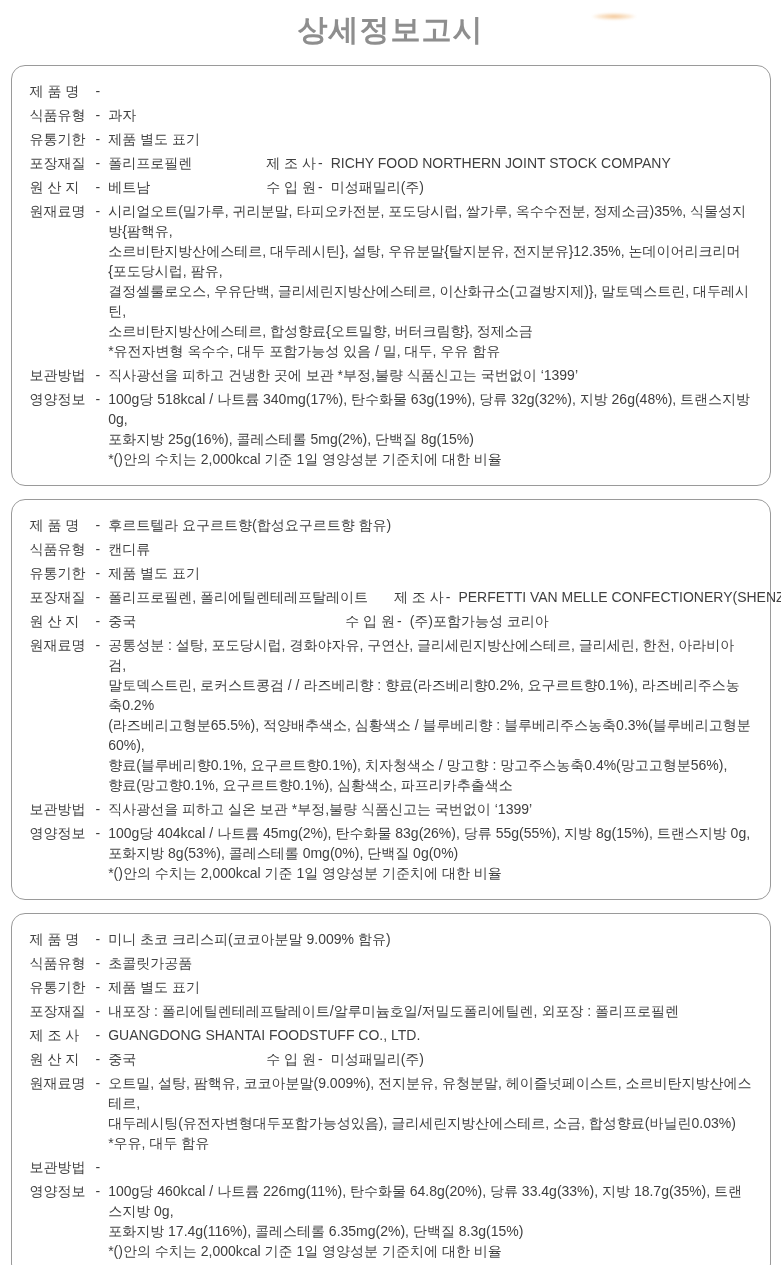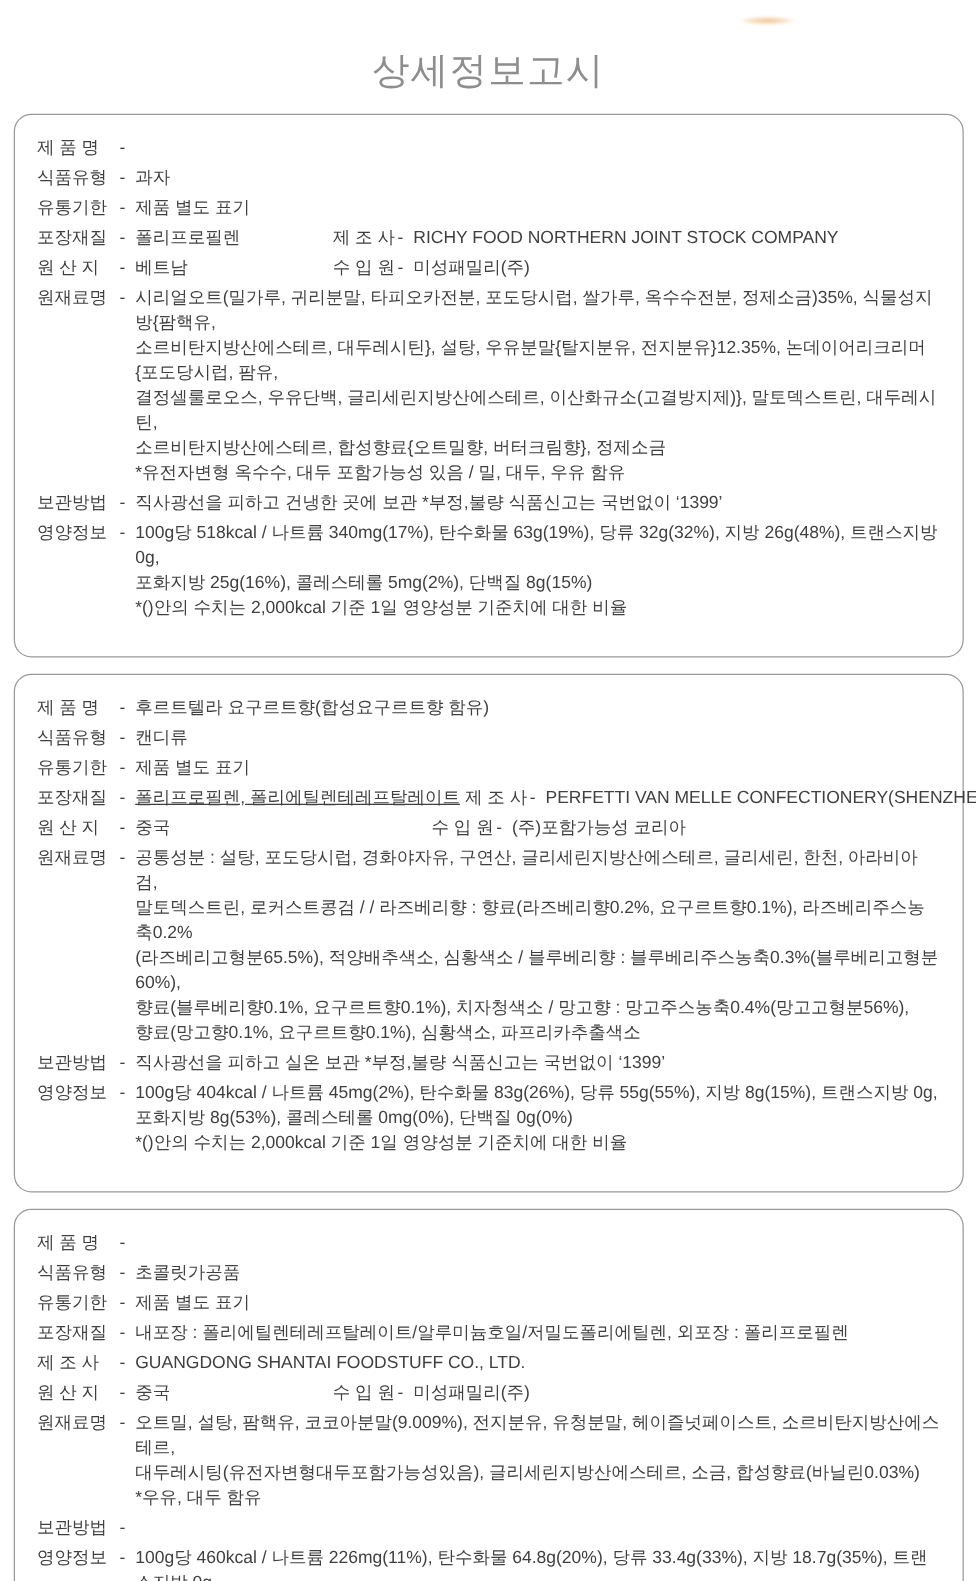--- a/index.html
+++ b/index.html
@@ -8,40 +8,40 @@
     width:781px; min-height:1265px; margin:0 auto; position:relative;
     font-family:"Liberation Sans","DejaVu Sans",sans-serif;
     color:#3f3f3f; font-size:14px;
   }
   .smudge {
     position:absolute; left:592px; top:13px; width:44px; height:7px;
     background:radial-gradient(ellipse at center, rgba(233,150,60,.55) 0%, rgba(240,180,110,.25) 55%, rgba(255,255,255,0) 75%);
     border-radius:50%; filter:blur(1px);
   }
   .page-title {
-    text-align:center; padding-top:36px; font-size:30px; font-weight:normal;
+    text-align:center; padding-top:10px; font-size:30px; font-weight:bold;
     color:#8e8e8e; letter-spacing:1px;
   }
   .box {
     width:760px; margin:13px auto 0 auto;
     border:1.5px solid #9a9a9a; border-radius:14px;
-    padding:15px 18px 26px 18px;
+    padding:15px 18px 12px 18px;
     background:#ffffff;
   }
   .box:first-of-type { margin-top:14px; }
   .row { display:flex; align-items:flex-start; line-height:20px; margin-bottom:4px; }
   .row.block { margin-top:2px; }
   .lbl { flex:0 0 64px; white-space:nowrap; }
   .dash { flex:0 0 auto; padding:0 8px 0 2px; }
   .val { flex:1 1 auto; white-space:pre-line; line-height:20px; }
   .pair { display:flex; align-items:flex-start; flex-wrap:nowrap; }
   .val-left { flex:0 0 auto; }
   .val-left.w1 { width:158px; }
   .val-left.w2 { width:237px; }
-  .val-left.auto { margin-right:4px;text-decoration:underline; }
+  .val-left.auto { margin-right:26px; }
   .lbl2 { flex:0 0 auto; white-space:nowrap; }
   .val2 { flex:1 1 auto; white-space:nowrap; }
 </style>
 </head>
 <body>
 
 <div class="smudge"></div>
 
 <h1 class="page-title">상세정보고시</h1>
 
@@ -155,20 +155,21 @@
     <div class="val">100g당 404kcal / 나트륨 45mg(2%), 탄수화물 83g(26%), 당류 55g(55%), 지방 8g(15%), 트랜스지방 0g,
 포화지방 8g(53%), 콜레스테롤 0mg(0%), 단백질 0g(0%)
 *()안의 수치는 2,000kcal 기준 1일 영양성분 기준치에 대한 비율</div>
   </div>
 </section>
 
 <section class="box">
   <div class="row">
     <span class="lbl">제 품 명</span>
       <span class="dash">-</span>
+    <div class="val">미니 초코 크리스피(코코아분말 9.009% 함유)</div>
   </div>
   <div class="row">
     <span class="lbl">식품유형</span>
       <span class="dash">-</span>
     <div class="val">초콜릿가공품</div>
   </div>
   <div class="row">
     <span class="lbl">유통기한</span>
       <span class="dash">-</span>
     <div class="val">제품 별도 표기</div>

